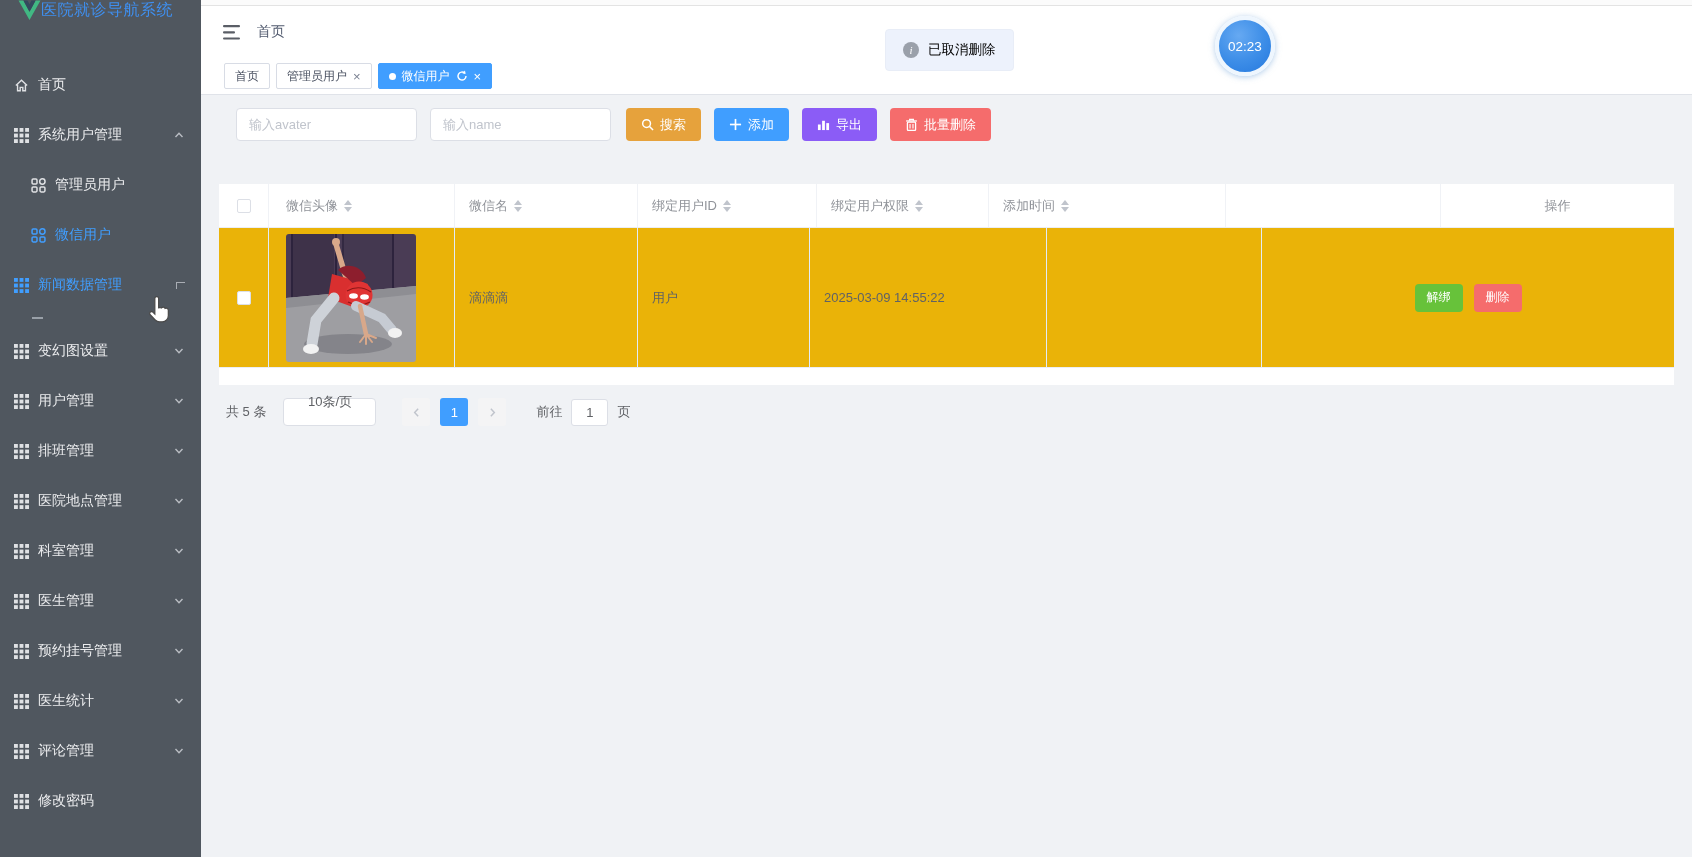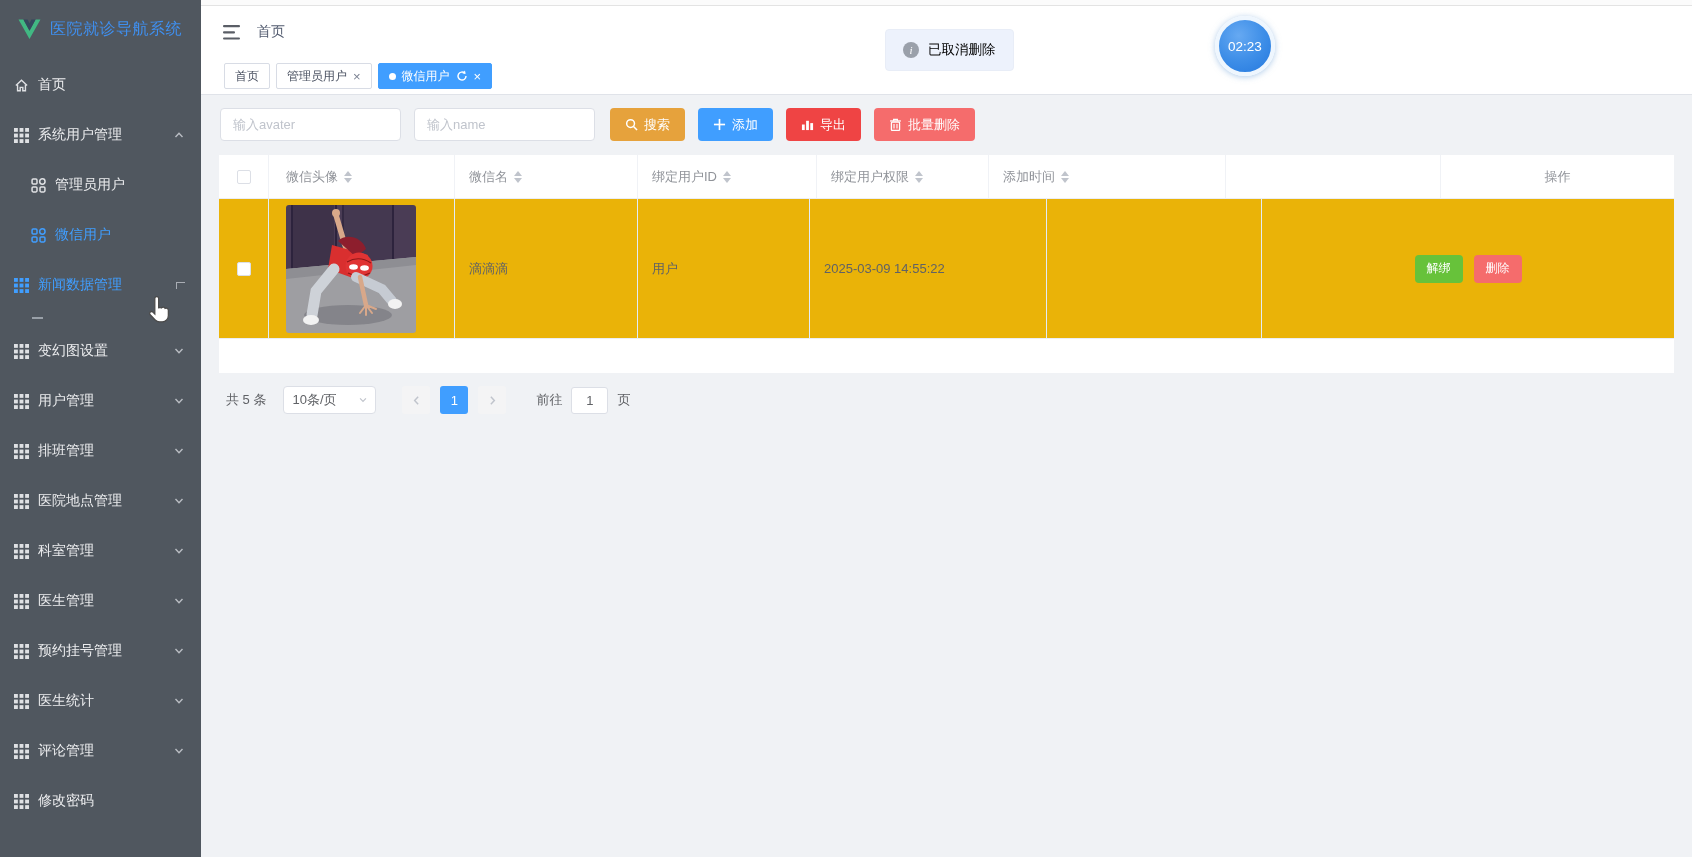--- a/index.html
+++ b/index.html
@@ -5,21 +5,21 @@
   * { margin:0; padding:0; box-sizing:border-box; }
   html,body { width:1692px; height:857px; overflow:hidden; }
   body {
     font-family: "Liberation Sans", "DejaVu Sans", sans-serif;
     background:#f0f2f5; position:relative; color:#606266;
   }
   svg { display:block; }
 
   
   .sidebar { position:absolute; left:0; top:0; width:201px; height:857px; background:#50575f; z-index:10; }
-  .logo { height:58px; display:flex; align-items:center; padding-left:18px; gap:9px; }
+  .logo { height:58px; display:flex; padding-left:18px; }
   .logo-text { color:#3f8fef; font-size:16px; letter-spacing:.5px; }
   .menu { padding-top:2px; }
   .menu-item { height:50px; display:flex; align-items:center; padding:0 16px 0 14px; color:#ecedef; font-size:14px; cursor:pointer; }
   .menu-item .mi-icon { width:15px; height:15px; margin-right:9px; flex:0 0 auto; color:#dfe1e4; }
   .menu-item.sub { padding-left:31px; }
   .menu-item.active { color:#409EFF; }
   .menu-item.active .mi-icon { color:#409EFF; }
   .menu-item.hovered { color:#409EFF; }
   .menu-item.hovered .mi-icon { color:#409EFF; }
   .mi-label { white-space:nowrap; }
@@ -39,32 +39,32 @@
   .tab { height:26px; padding:0 10px; border:1px solid #d8dce5; background:#fff; font-size:12px; color:#495060; display:inline-flex; align-items:center; gap:6px; cursor:pointer; border-radius:2px; }
   .tab .tab-close { font-size:13px; line-height:1; color:#7a8191; cursor:pointer; }
   .tab.active { background:#409EFF; border-color:#409EFF; color:#fff; }
   .tab.active .tab-close { color:#fff; }
   .tab .tab-dot { width:7px; height:7px; border-radius:50%; background:#fff; }
   .tab .tab-refresh { width:12px; height:12px; color:#fff; }
 
   .content { flex:1; padding:13px 18px 0 18px; position:relative; }
 
   
-  .toolbar { display:flex; align-items:center; gap:13px; margin-left:1px; }
+  .toolbar { display:flex; align-items:center; gap:13px; margin-left:17px; }
   .tb-input { width:181px; height:33px; border:1px solid #dcdfe6; border-radius:4px; background:#fff; padding:0 12px; font-size:13px; color:#606266; outline:none; }
   .tb-input::placeholder { color:#c0c4cc; }
   .btn { height:33px; border:none; border-radius:4px; color:#fff; font-size:13px; padding:0 15px; display:inline-flex; align-items:center; gap:6px; cursor:pointer; }
   .btn svg { width:13px; height:13px; }
   .btn-search { background:#E6A23C; margin-left:2px; }
   .btn-add { background:#409EFF; }
-  .btn-export { background:#ef4444; }
+  .btn-export { background:#8b5cf6; }
   .btn-batch { background:#F56C6C; }
 
   
-  .table-card { background:#fff; margin-top:14px; padding-bottom:34px; }
+  .table-card { background:#fff; margin-top:43px; padding-bottom:17px; }
   .t-header { display:flex; height:44px; align-items:center; color:#909399; font-size:13px; border-bottom:1px solid #ebeef5; }
   .t-header > div { height:100%; display:flex; align-items:center; border-right:1px solid #f0f2f6; }
   .t-header > div:last-child, .t-row > div:last-child { border-right:none; }
   .t-row { display:flex; height:140px; align-items:center; background:#eab308; color:#606266; font-size:13px; border-bottom:1px solid #ebeef5; }
   .t-row > div { height:100%; display:flex; align-items:center; border-right:1px solid #e2ecf8; }
   .c0 { width:50px; justify-content:center; }
   .c1 { width:186px; padding-left:17px; }
   .c2 { width:183px; padding-left:14px; }
   .c3 { width:179px; padding-left:14px; }
   .c4 { width:172px; padding-left:14px; }
@@ -77,21 +77,21 @@
   .sort .dn { border-top:5px solid #c0c4cc; }
   .cb { width:14px; height:14px; border:1px solid #dcdfe6; border-radius:2px; background:#fff; cursor:pointer; }
   .avatar-box { width:130px; height:128px; border-radius:3px; overflow:hidden; }
   .btn-sm { height:28px; border:none; border-radius:4px; color:#fff; font-size:12px; padding:0 12px; cursor:pointer; }
   .btn-green { background:#67C23A; margin-right:11px; }
   .btn-red { background:#F56C6C; }
 
   
   .pagination { display:flex; align-items:center; margin:13px 0 0 7px; font-size:13px; color:#606266; }
   .pg-total { margin-right:17px; white-space:nowrap; }
-  .pg-select { width:93px; height:28px; border:1px solid #dcdfe6; border-radius:4px; background:#fff; display:flex; align-items:center; justify-content:center; gap:21px; color:#606266; cursor:pointer; margin-right:21px; }
+  .pg-select { width:93px; height:28px; border:1px solid #dcdfe6; border-radius:4px; background:#fff; display:flex; align-items:center; justify-content:center; gap:21px; color:#606266; cursor:pointer; margin-right:21px;flex-direction:column; }
   .pg-select svg { width:10px; height:10px; color:#c0c4cc; }
   .pg-btn { width:28px; height:28px; background:#f4f4f5; border-radius:3px; display:flex; align-items:center; justify-content:center; color:#c0c4cc; margin:0 5px; cursor:pointer; }
   .pg-btn svg { width:11px; height:11px; }
   .pg-page { width:28px; height:28px; background:#409EFF; color:#fff; border-radius:3px; display:flex; align-items:center; justify-content:center; margin:0 5px; cursor:pointer; }
   .pg-goto { display:flex; align-items:center; gap:9px; margin-left:25px; }
   .pg-input { width:37px; height:27px; border:1px solid #dcdfe6; border-radius:3px; text-align:center; font-size:13px; color:#606266; outline:none; background:#fff; }
 
   
   .toast { position:absolute; left:885px; top:29px; height:42px; background:#edf2fc; border:1px solid #e8edf7; border-radius:4px; display:flex; align-items:center; padding:0 17px; gap:9px; z-index:50; }
   .toast-icon { width:16px; height:16px; border-radius:50%; background:#9aa0aa; color:#fff; font-size:11px; display:flex; align-items:center; justify-content:center; font-style:italic; font-family:"Liberation Serif", serif; }

